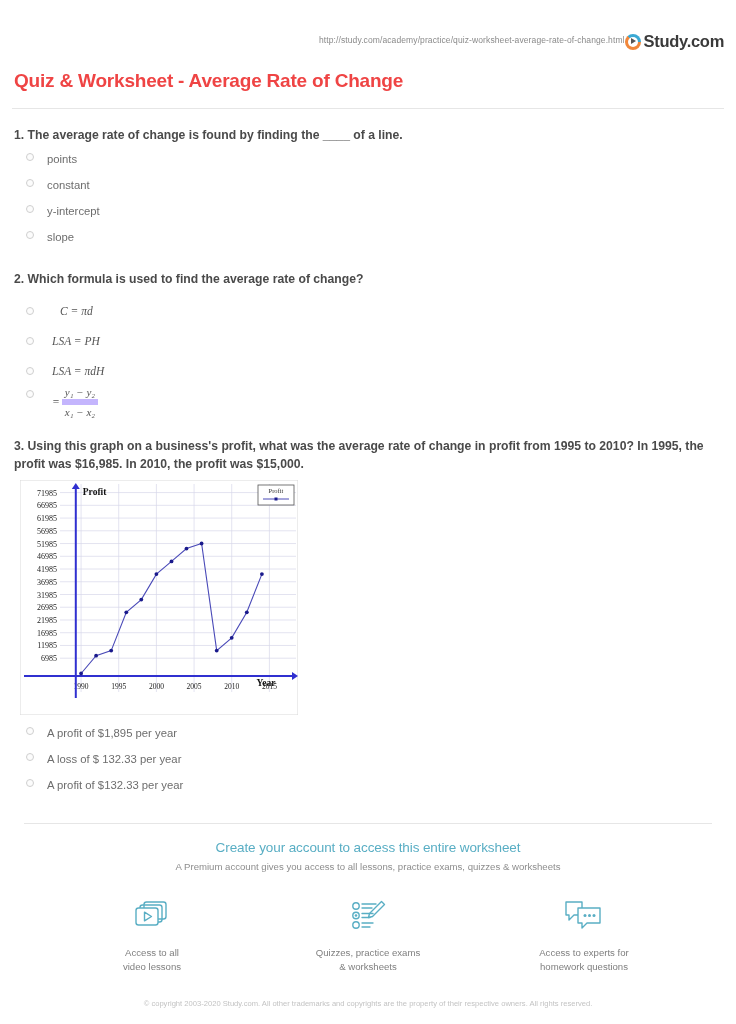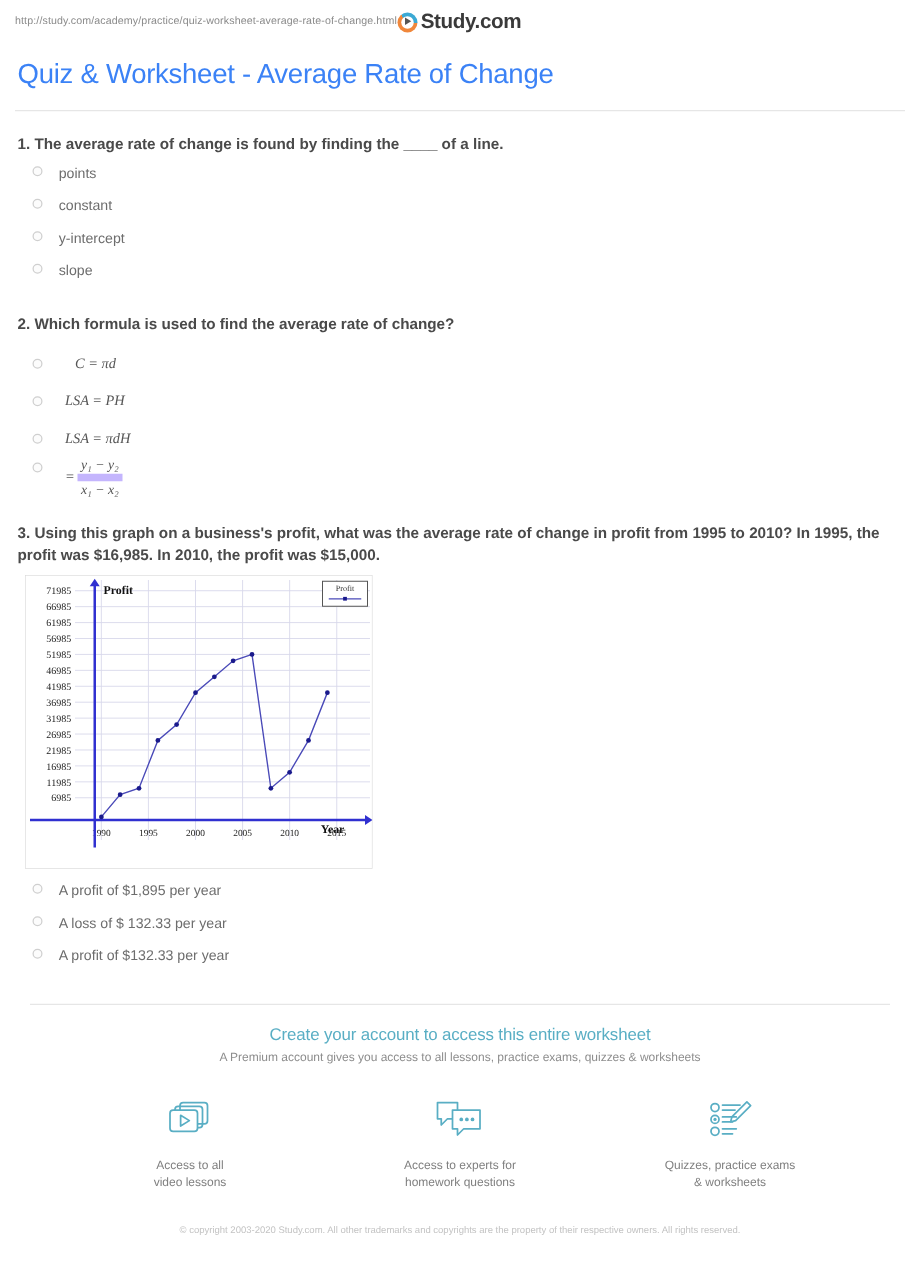--- a/index.html
+++ b/index.html
@@ -6,35 +6,35 @@
   html, body {
     width: 736px; height: 1024px;
     background: #ffffff;
     font-family: "Liberation Sans", sans-serif;
     color: #4a4a4a;
     overflow: hidden;
   }
   .page { position: relative; width: 736px; height: 1024px; padding: 0 12px; }
 
   
-  .topbar { display: flex; align-items: flex-start; justify-content: flex-start;
-            padding: 8px 0 0 0; height: 34px; }
+  .topbar { display: flex; align-items: flex-start; justify-content: flex-end;
+            padding: 8px 0 0 0; height: 34px; margin-top: 24px; }
   .url { font-size: 8.5px; color: #8a8a8a; letter-spacing: 0.1px; padding-top: 3px; }
   .logo { display: flex; align-items: center; gap: 3px; padding-right: 0px; }
   .logo-mark { width: 16px; height: 16px; border-radius: 50%;
                background: conic-gradient(from 200deg, #f0873b 0deg 120deg, #3ba9d4 120deg 250deg, #f0873b 250deg 360deg);
                position: relative; }
   .logo-mark::after { content: ""; position: absolute; left: 3px; top: 3px;
                width: 10px; height: 10px; border-radius: 50%; background: #fff; }
   .logo-mark::before { content: ""; position: absolute; left: 6.2px; top: 4.6px; z-index: 2;
                width: 0; height: 0; border-left: 5px solid #555; border-top: 3.4px solid transparent;
                border-bottom: 3.4px solid transparent; }
   .logo-text { font-size: 16.5px; font-weight: bold; color: #3a3a3a; letter-spacing: -0.3px; }
 
-  h1.title { font-size: 22px; font-weight: normal; color: #3b82f6; letter-spacing: -0.2px;
+  h1.title { font-size: 19px; font-weight: bold; color: #ef4444; letter-spacing: -0.2px;
              margin: 12px 0 0 0; padding-left: 2px; }
   .rule { height: 1px; background: #e6e6e6; margin: 16px 0 0 0; }
 
   
   .question { font-size: 12.2px; font-weight: bold; color: #4a4a4a; line-height: 1.45;
               padding-left: 2px; }
   .options { margin-top: 8px; }
   .opt { display: flex; align-items: flex-start; height: 26px; padding-left: 14px; }
   .radio { width: 8px; height: 8px; border: 1px solid #cfcfcf; border-radius: 50%;
            background: #fcfcfc; flex: 0 0 auto; }
@@ -248,52 +248,52 @@
           </svg>
         </div>
         <div class="cap">
           <span>Access to all</span><br>
           <span>video lessons</span>
         </div>
       </div>
 
       <div class="feature">
         <div class="glyph">
-          <svg width="44" height="36" viewBox="0 0 44 36" fill="none" stroke="#59aec4" stroke-width="1.4">
-            <path d="M4 4 h16 v13 h-8 l-5 5 v-5 h-3 z" fill="#fff" stroke-linejoin="round"></path>
-            <path d="M16 10 h22 v15 h-13 l-5 5 v-5 h-4 z" fill="#fff" stroke-linejoin="round"></path>
-            <circle cx="23" cy="17.5" r="1.5" fill="#59aec4" stroke="none"></circle>
-            <circle cx="27.5" cy="17.5" r="1.5" fill="#59aec4" stroke="none"></circle>
-            <circle cx="32" cy="17.5" r="1.5" fill="#59aec4" stroke="none"></circle>
-          </svg>
-        </div>
-        <div class="cap">
-          <span>Access to experts for</span><br>
-          <span>homework questions</span>
-        </div>
-      </div>
-
-      <div class="feature">
-        <div class="glyph">
           <svg width="42" height="36" viewBox="0 0 42 36" fill="none" stroke="#59aec4" stroke-width="1.4">
             <circle cx="9" cy="8" r="3.2"></circle>
             <circle cx="9" cy="17.5" r="3.2"></circle>
             <circle cx="9" cy="17.5" r="1.3" fill="#59aec4" stroke="none"></circle>
             <circle cx="9" cy="27" r="3.2"></circle>
             <line x1="15" y1="6" x2="29" y2="6" stroke-linecap="round"></line>
             <line x1="15" y1="10" x2="25" y2="10" stroke-linecap="round"></line>
             <line x1="15" y1="15.5" x2="26" y2="15.5" stroke-linecap="round"></line>
             <line x1="15" y1="19.5" x2="23" y2="19.5" stroke-linecap="round"></line>
             <line x1="15" y1="25" x2="26" y2="25" stroke-linecap="round"></line>
             <line x1="15" y1="29" x2="23" y2="29" stroke-linecap="round"></line>
             <path d="M34.5 3.5 L37.5 6.5 L25.5 18.5 L21.5 19.5 L22.5 15.5 Z" stroke-linejoin="round"></path>
           </svg>
         </div>
         <div class="cap">
           <span>Quizzes, practice exams</span><br>
           <span>&amp; worksheets</span>
         </div>
       </div>
+
+      <div class="feature">
+        <div class="glyph">
+          <svg width="44" height="36" viewBox="0 0 44 36" fill="none" stroke="#59aec4" stroke-width="1.4">
+            <path d="M4 4 h16 v13 h-8 l-5 5 v-5 h-3 z" fill="#fff" stroke-linejoin="round"></path>
+            <path d="M16 10 h22 v15 h-13 l-5 5 v-5 h-4 z" fill="#fff" stroke-linejoin="round"></path>
+            <circle cx="23" cy="17.5" r="1.5" fill="#59aec4" stroke="none"></circle>
+            <circle cx="27.5" cy="17.5" r="1.5" fill="#59aec4" stroke="none"></circle>
+            <circle cx="32" cy="17.5" r="1.5" fill="#59aec4" stroke="none"></circle>
+          </svg>
+        </div>
+        <div class="cap">
+          <span>Access to experts for</span><br>
+          <span>homework questions</span>
+        </div>
+      </div>
     </div>
 
     <div class="copyright">© copyright 2003-2020 Study.com. All other trademarks and copyrights are the property of their respective owners. All rights reserved.</div>
   </div>
 </div>
 
 </body></html>

